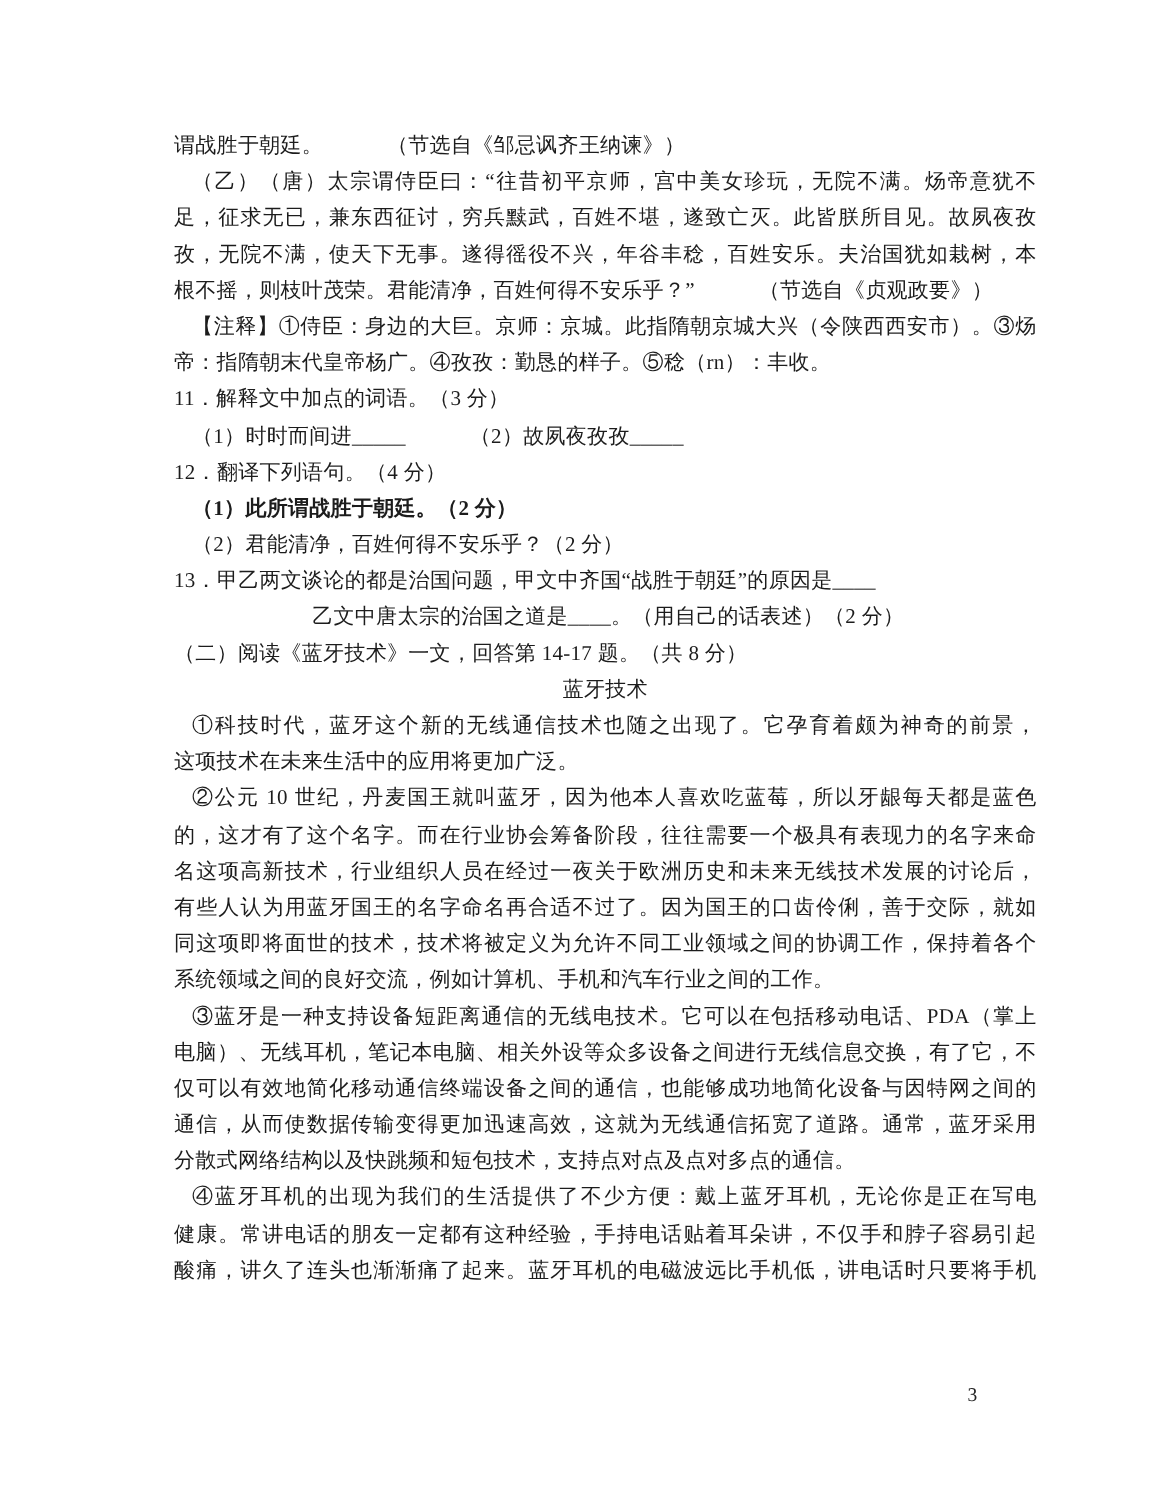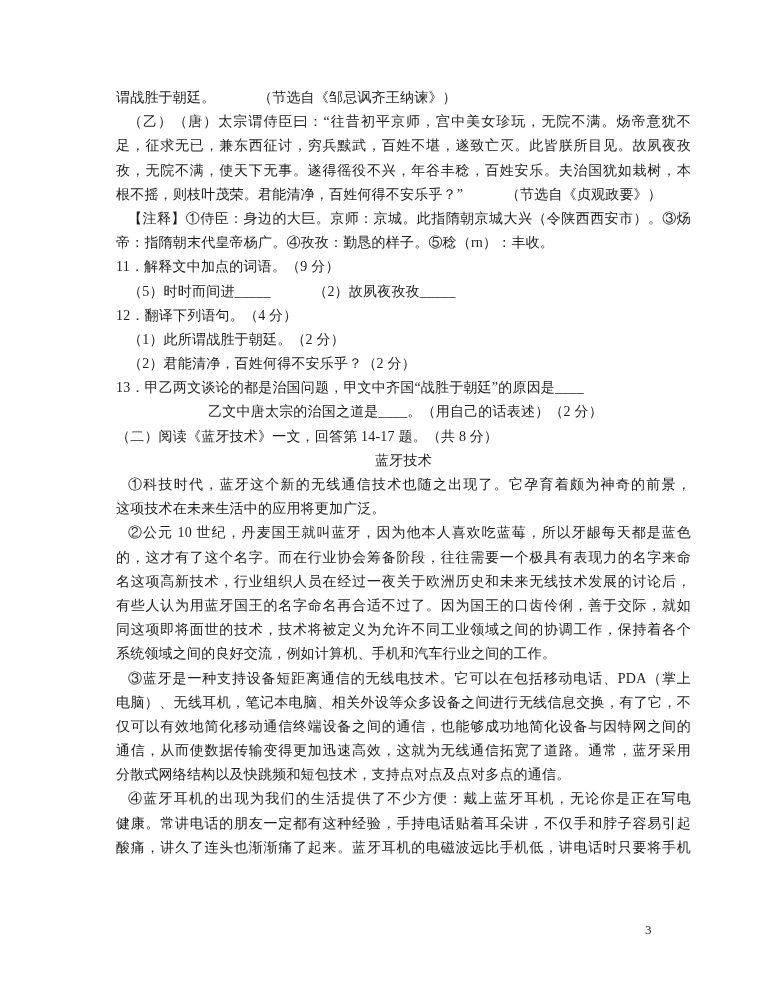--- a/index.html
+++ b/index.html
@@ -52,24 +52,24 @@
 
 <div class="page">
   <div class="doc-body">
       <div class="line left">谓战胜于朝廷。　　　（节选自《邹忌讽齐王纳谏》）</div>
       <div class="line justify" style="padding-left: 12px;">（乙）（唐）太宗谓侍臣曰：“往昔初平京师，宫中美女珍玩，无院不满。炀帝意犹不</div>
       <div class="line justify">足，征求无已，兼东西征讨，穷兵黩武，百姓不堪，遂致亡灭。此皆朕所目见。故夙夜孜</div>
       <div class="line justify">孜，无院不满，使天下无事。遂得徭役不兴，年谷丰稔，百姓安乐。夫治国犹如栽树，本</div>
       <div class="line left">根不摇，则枝叶茂荣。君能清净，百姓何得不安乐乎？”　　　（节选自《贞观政要》）</div>
       <div class="line justify" style="padding-left: 12px;">【注释】①侍臣：身边的大巨。京师：京城。此指隋朝京城大兴（令陕西西安市）。③炀</div>
       <div class="line left">帝：指隋朝末代皇帝杨广。④孜孜：勤恳的样子。⑤稔（rn）：丰收。</div>
-      <div class="line left">11．解释文中加点的词语。（9 分）</div>
-      <div class="line left" style="padding-left: 12px;">（5）时时而间进_____　　　（2）故夙夜孜孜_____</div>
+      <div class="line left">11．解释文中加点的词语。（3 分）</div>
+      <div class="line left" style="padding-left: 12px;">（1）时时而间进_____　　　（2）故夙夜孜孜_____</div>
       <div class="line left">12．翻译下列语句。（4 分）</div>
-      <div class="line left" style="padding-left: 12px;">（1）此所谓战胜于朝廷。（2 分）</div>
+      <div class="line left" style="padding-left: 12px; font-weight: bold;">（1）此所谓战胜于朝廷。（2 分）</div>
       <div class="line left" style="padding-left: 12px;">（2）君能清净，百姓何得不安乐乎？（2 分）</div>
       <div class="line left">13．甲乙两文谈论的都是治国问题，甲文中齐国“战胜于朝廷”的原因是____</div>
       <div class="line left" style="padding-left: 4px; text-align: center;">乙文中唐太宗的治国之道是____。（用自己的话表述）（2 分）</div>
       <div class="line left">（二）阅读《蓝牙技术》一文，回答第 14-17 题。（共 8 分）</div>
       <div class="line center">蓝牙技术</div>
       <div class="line justify" style="padding-left: 12px;">①科技时代，蓝牙这个新的无线通信技术也随之出现了。它孕育着颇为神奇的前景，</div>
       <div class="line left">这项技术在未来生活中的应用将更加广泛。</div>
       <div class="line justify" style="padding-left: 12px;">②公元 10 世纪，丹麦国王就叫蓝牙，因为他本人喜欢吃蓝莓，所以牙龈每天都是蓝色</div>
       <div class="line justify">的，这才有了这个名字。而在行业协会筹备阶段，往往需要一个极具有表现力的名字来命</div>
       <div class="line justify">名这项高新技术，行业组织人员在经过一夜关于欧洲历史和未来无线技术发展的讨论后，</div>

